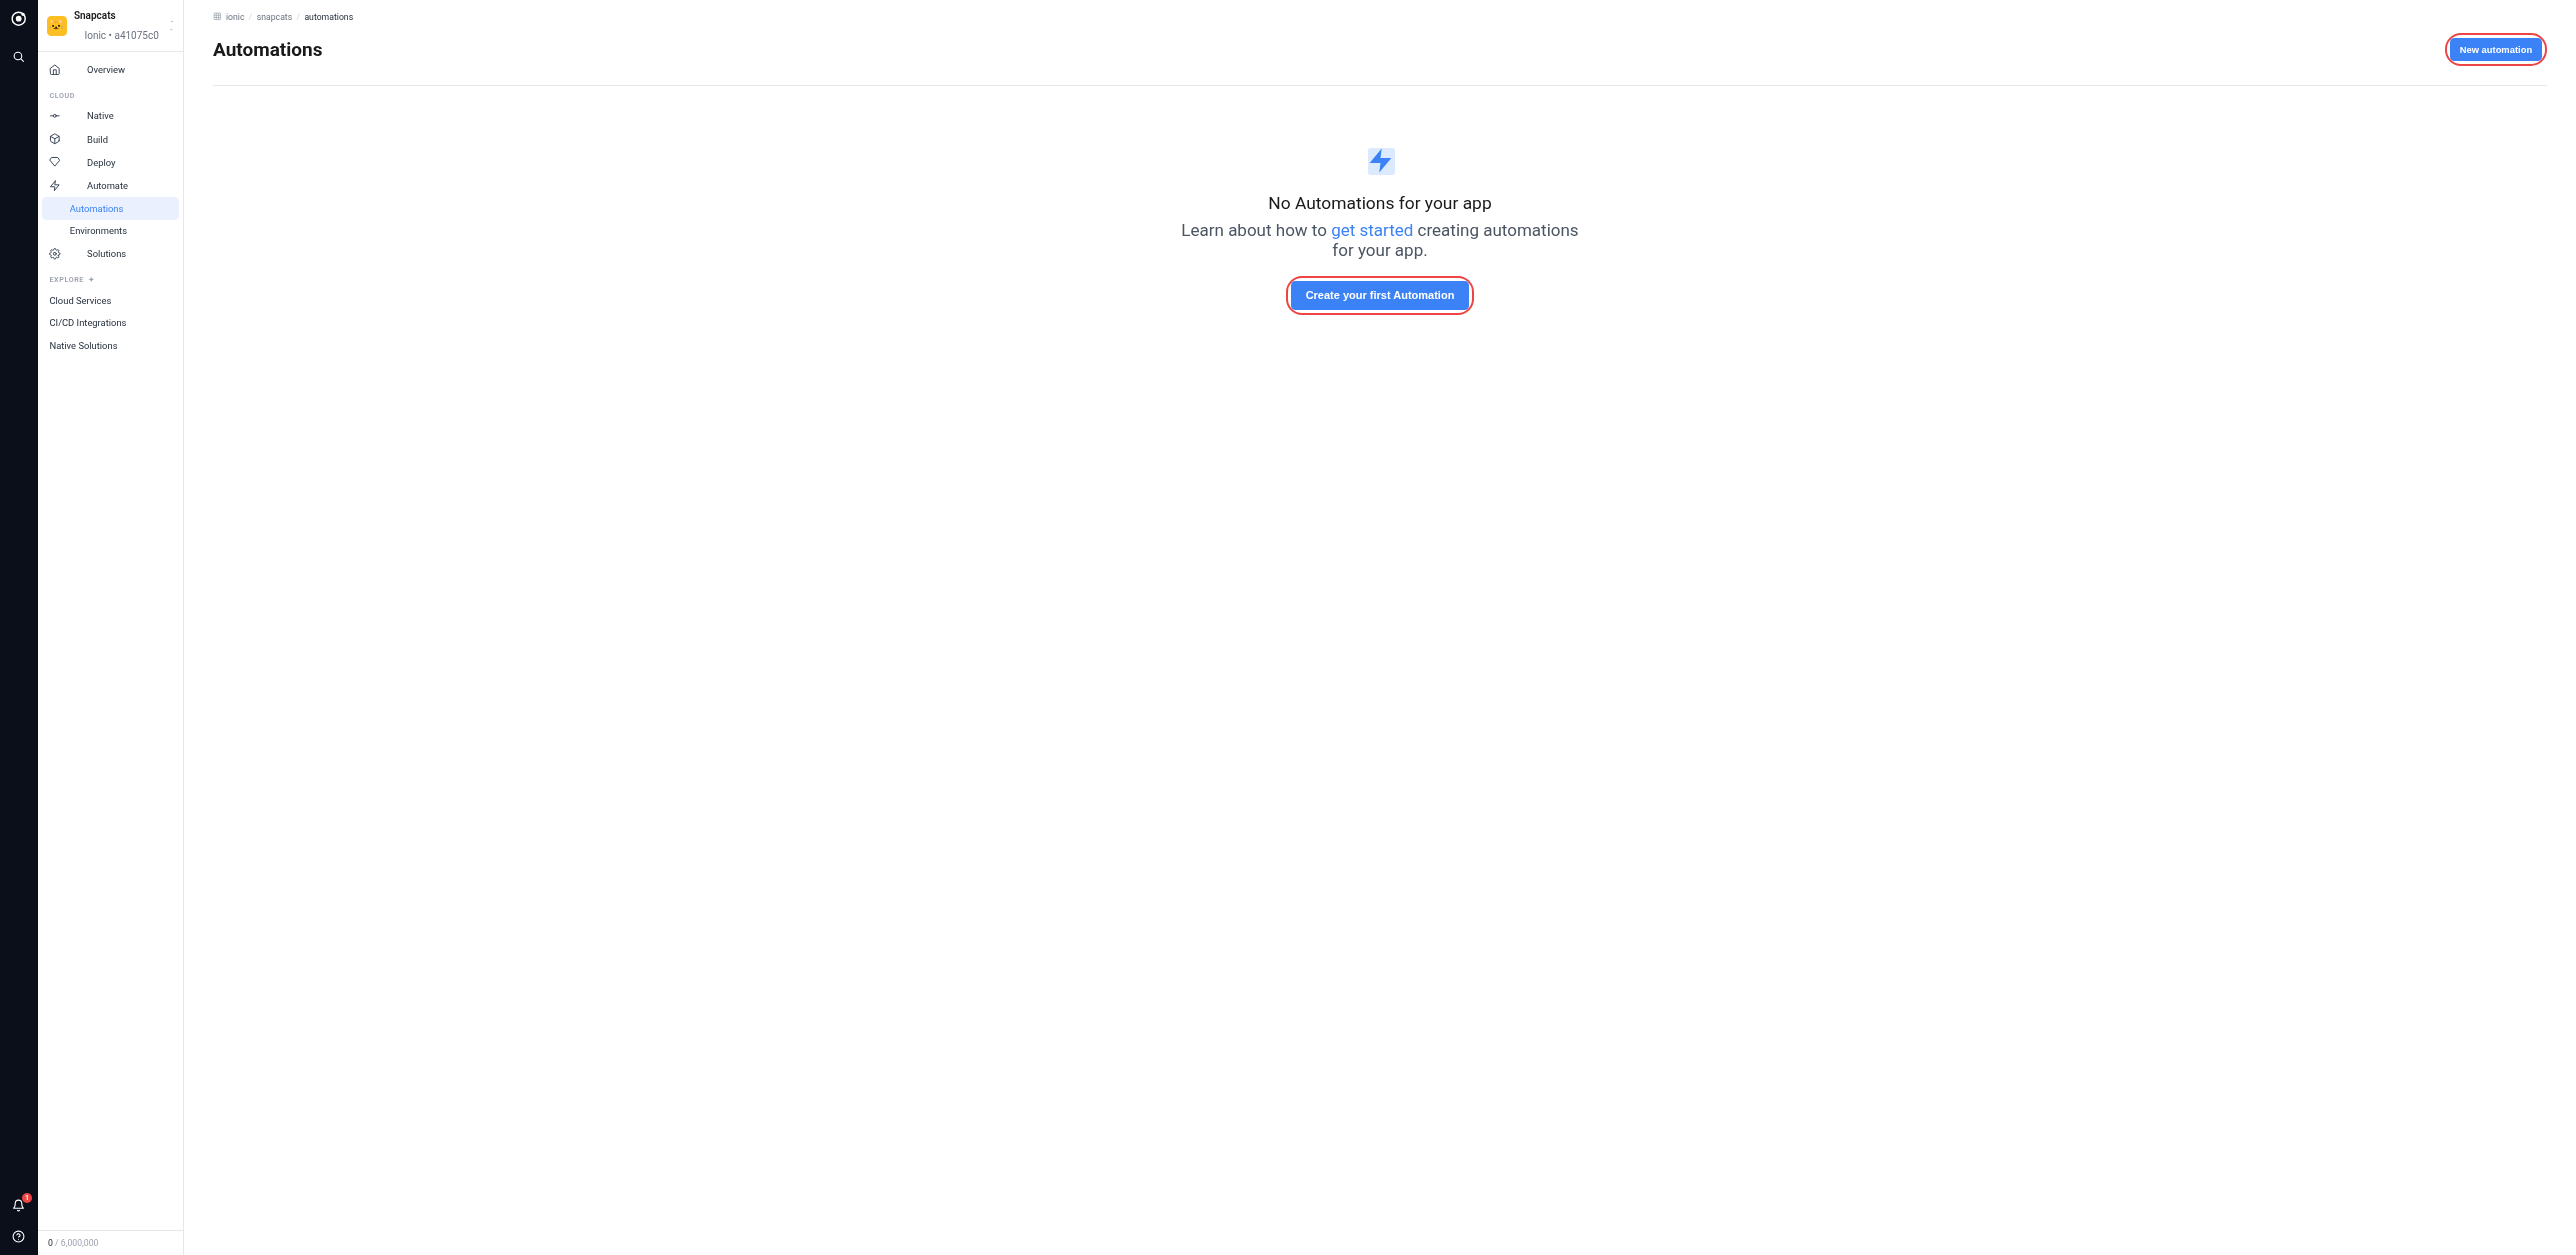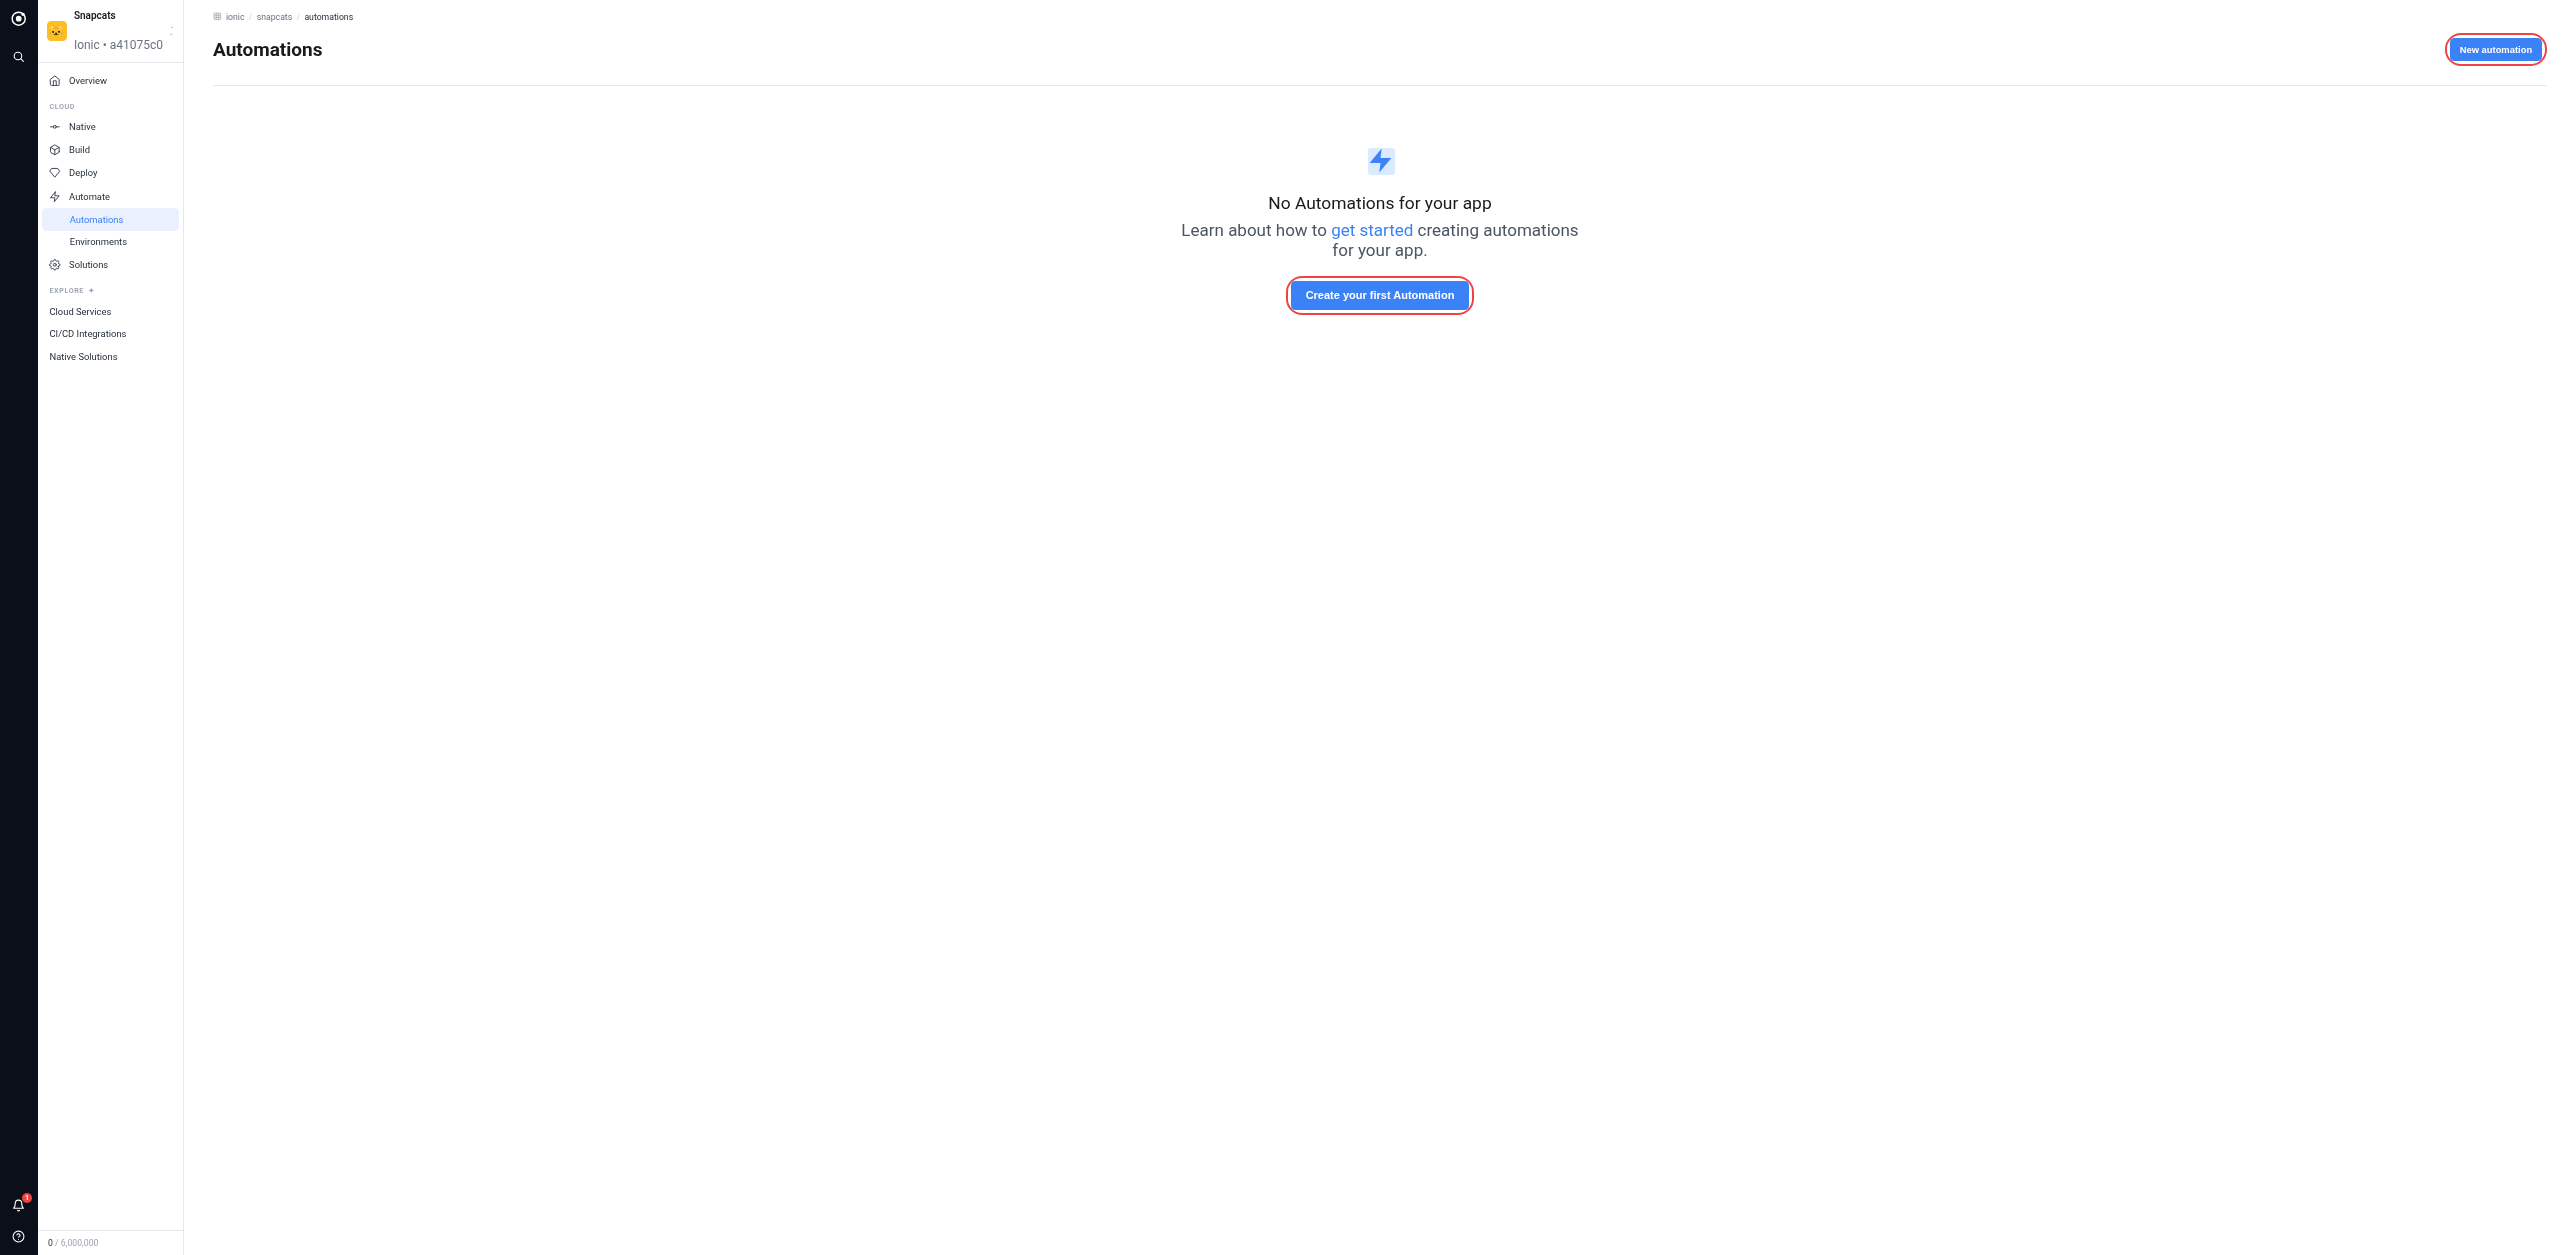--- a/index.html
+++ b/index.html
@@ -15,25 +15,25 @@
 .rail-bottom { display: flex; flex-direction: column; align-items: center; gap: 13px; padding-bottom: 10px; }
 .bell-wrap { position: relative; }
 .badge { position: absolute; top: -4.3px; right: -4.3px; background: #ef4444; color: #fff; font-size: 7.2px; border-radius: 50%; width: 10px; height: 10px; display: flex; align-items: center; justify-content: center; font-weight: 600; }
 
 
 .sidebar { width: 146px; border-right: 0.7px solid #e5e7eb; display: flex; flex-direction: column; flex-shrink: 0; }
 .project-header { display: flex; align-items: center; padding: 10px 8.7px; border-bottom: 0.7px solid #e5e7eb; position: relative; }
 .project-avatar { width: 20px; height: 20px; border-radius: 4.3px; background: #fbbf24; display: flex; align-items: center; justify-content: center; font-size: 13px; margin-right: 7.2px; flex-shrink: 0; }
 .project-info { flex: 1; min-width: 0; }
 .project-name { font-weight: 600; font-size: 10px; line-height: 1.2; }
-.project-meta { font-size: 12px; color: #6b7280; margin-top: 16px; }
+.project-meta { font-size: 10px; color: #6b7280; margin-top: 8px; text-align: center; }
 .project-chevrons { color: #9ca3af; display: flex; flex-direction: column; font-size: 5.8px; line-height: 4.3px; }
 
 .nav { padding: 5.8px 4.3px; flex: 1; overflow-y: auto; }
-.nav-item { display: flex; align-items: flex-start; padding: 5.8px 7.2px; font-size: 9.4px; color: #1f2937; border-radius: 4.3px; cursor: pointer; gap: 8px; }
+.nav-item { display: flex; align-items: center; padding: 5.8px 7.2px; font-size: 9.4px; color: #1f2937; border-radius: 4.3px; cursor: pointer; gap: 26px; }
 .nav-item.active { background: #eaf0fe; color: #3b82f6; }
 .nav-icon { width: 11.6px; height: 11.6px; display: flex; align-items: center; justify-content: center; flex-shrink: 0; }
 .nav-item.sub { padding-left: 27.5px; }
 .nav-section { font-size: 7.2px; letter-spacing: 0.08em; color: #9ca3af; font-weight: 600; padding: 10px 7.2px 4.3px; display: flex; align-items: center; gap: 4.3px; text-align: right; }
 
 .sidebar-footer { padding: 7.2px 10px; border-top: 0.7px solid #e5e7eb; font-size: 8.7px; color: #1f2937; }
 .sidebar-footer .muted { color: #9ca3af; }
 
 
 .main { flex: 1; overflow-y: auto; padding: 11.6px 29px 29px 29px; }

